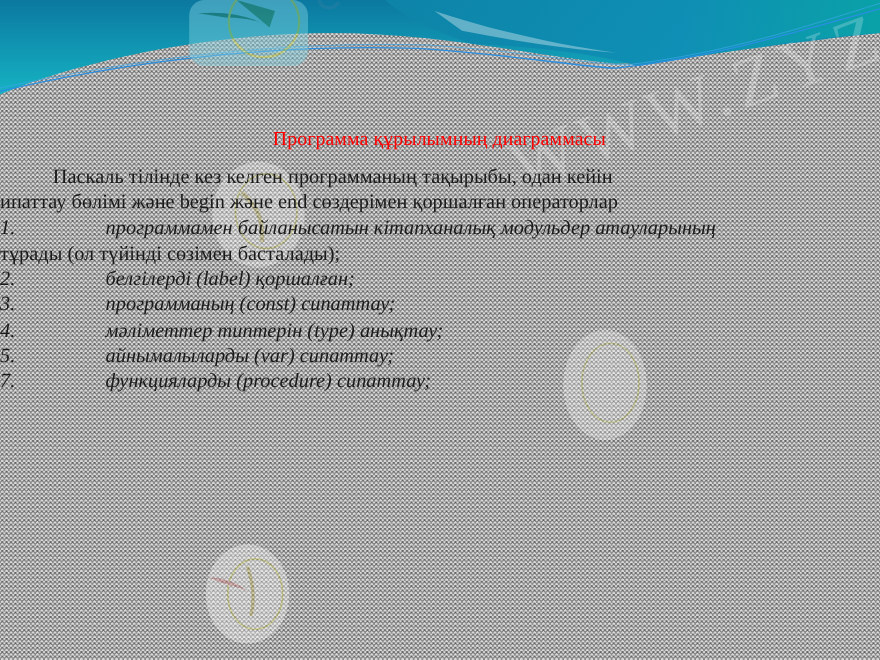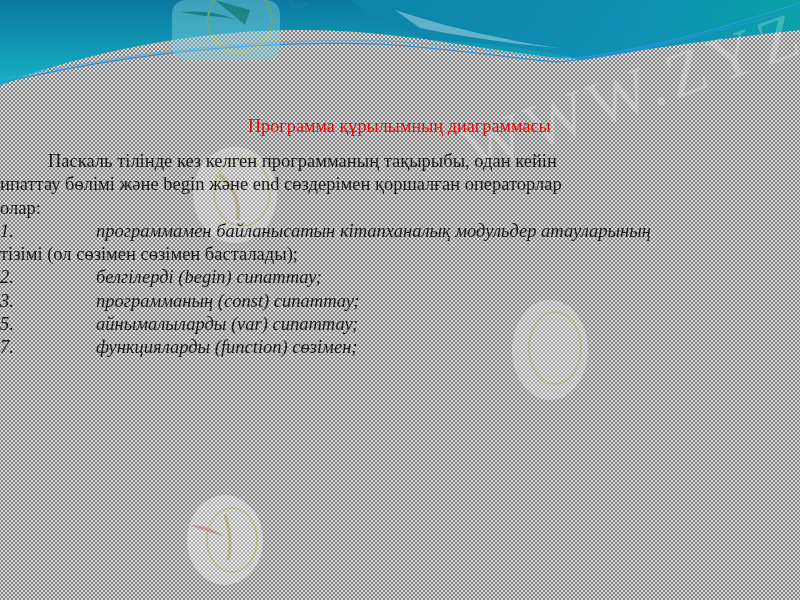--- a/index.html
+++ b/index.html
@@ -131,34 +131,36 @@
       <ellipse cx="55" cy="58" rx="26" ry="36" fill="none" stroke="#d6d640" stroke-width="1.5"></ellipse>
     </g>
   </svg>
   <div class="watermark" style="left:455px; top:55px; font-size:64px; color:rgba(255,255,255,0.22); transform:rotate(-20deg); font-family:'Liberation Serif', serif; letter-spacing:6px;">WWW.ZYZ</div>
 
   <div class="title">Программа құрылымның диаграммасы</div>
 
   <div class="body-text">
     <span class="para-line para-first">Паскаль тілінде кез келген программаның тақырыбы, одан кейін</span>
     <span class="para-line">ипаттау бөлімі және begin және end сөздерімен қоршалған операторлар</span>
-    <span class="para-line">олар:</span>
 
     <div>
       <span class="list-row">
         <span class="list-num">1.</span><span>программамен байланысатын кітапханалық модульдер атауларының</span>
       </span>
-      <span class="list-cont">тізімі (ол сөзімен сөзімен басталады);</span>
+      <span class="list-cont">тұрады (ол түйінді сөзімен басталады);</span>
       <span class="list-row">
-        <span class="list-num">2.</span><span>белгілерді (begin) сипаттау;</span>
+        <span class="list-num">2.</span><span>белгілерді (label) қоршалған;</span>
       </span>
       <span class="list-row">
         <span class="list-num">3.</span><span>программаның (const) сипаттау;</span>
       </span>
       <span class="list-row">
+        <span class="list-num">4.</span><span>мәліметтер типтерін (type) анықтау;</span>
+      </span>
+      <span class="list-row">
         <span class="list-num">5.</span><span>айнымалыларды (var) сипаттау;</span>
       </span>
       <span class="list-row">
-        <span class="list-num">7.</span><span>функцияларды (function) сөзімен;</span>
+        <span class="list-num">7.</span><span>функцияларды (procedure) сипаттау;</span>
       </span>
     </div>
   </div>
 </div>
 
 </body></html>

